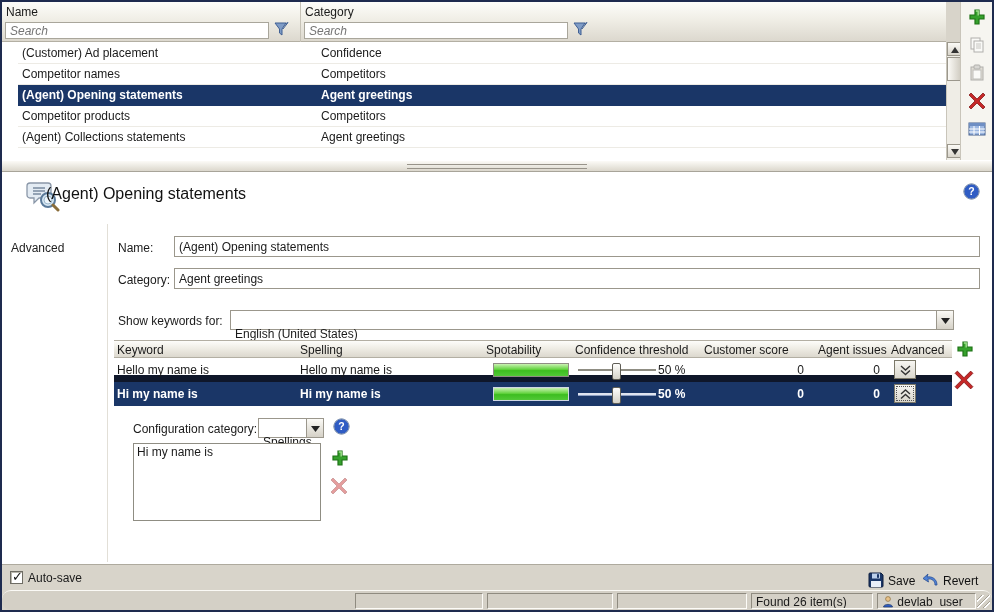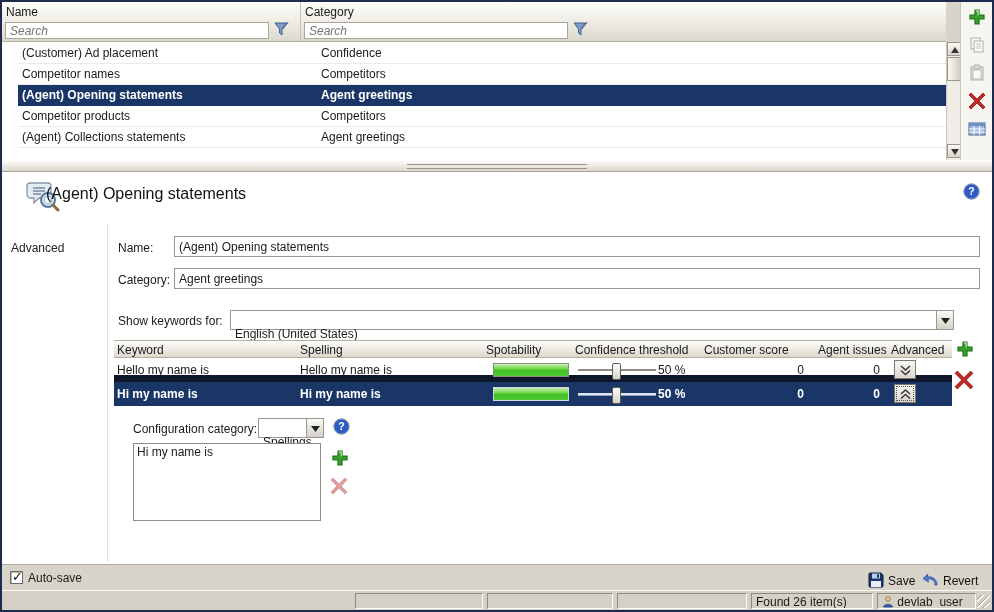--- a/index.html
+++ b/index.html
@@ -95,21 +95,21 @@
 
   
   .bbar { left:0; top:562px; width:990px; height:26px; background:#d8d4ca; border-top:1px solid #aeaa9e; }
   .chk { position:absolute; left:8px; top:6px; width:13px; height:13px; background:#fff;
       border:1px solid #6e6c64; box-shadow:inset 1px 1px 0 #b9b6ac; cursor:pointer; }
   .chk.checked::after { content:"✓"; position:absolute; left:1px; top:-3px; font-size:13px; font-weight:bold; color:#111; }
   .bbtn { position:absolute; top:3px; height:20px; display:flex; align-items:flex-end; gap:4px;
       background:none; border:none; cursor:pointer; font:12px "Liberation Sans","DejaVu Sans",sans-serif; color:#111; }
 
   
-  .sbar { left:0; top:588px; width:990px; height:20px; background:#d4d0c6; border-top:1px solid #fbfaf6; }
+  .sbar { left:0; top:588px; width:990px; height:20px; background:#d4d0c6; border-top:1px solid #fbfaf6;border-radius:9px; }
   .spanel { position:absolute; top:2px; height:16px; border:1px solid;
       border-color:#8f8b80 #fdfcf8 #fdfcf8 #8f8b80; padding:1px 4px; white-space:nowrap; overflow:hidden; }
   .grip2 { position:absolute; right:2px; top:4px; width:13px; height:13px;
       background:repeating-linear-gradient(135deg,transparent 0 3px,#a49f93 3px 4px,#fff 4px 5px); cursor:nwse-resize; }
 </style>
 </head>
 <body>
 
 <div class="win">
 

